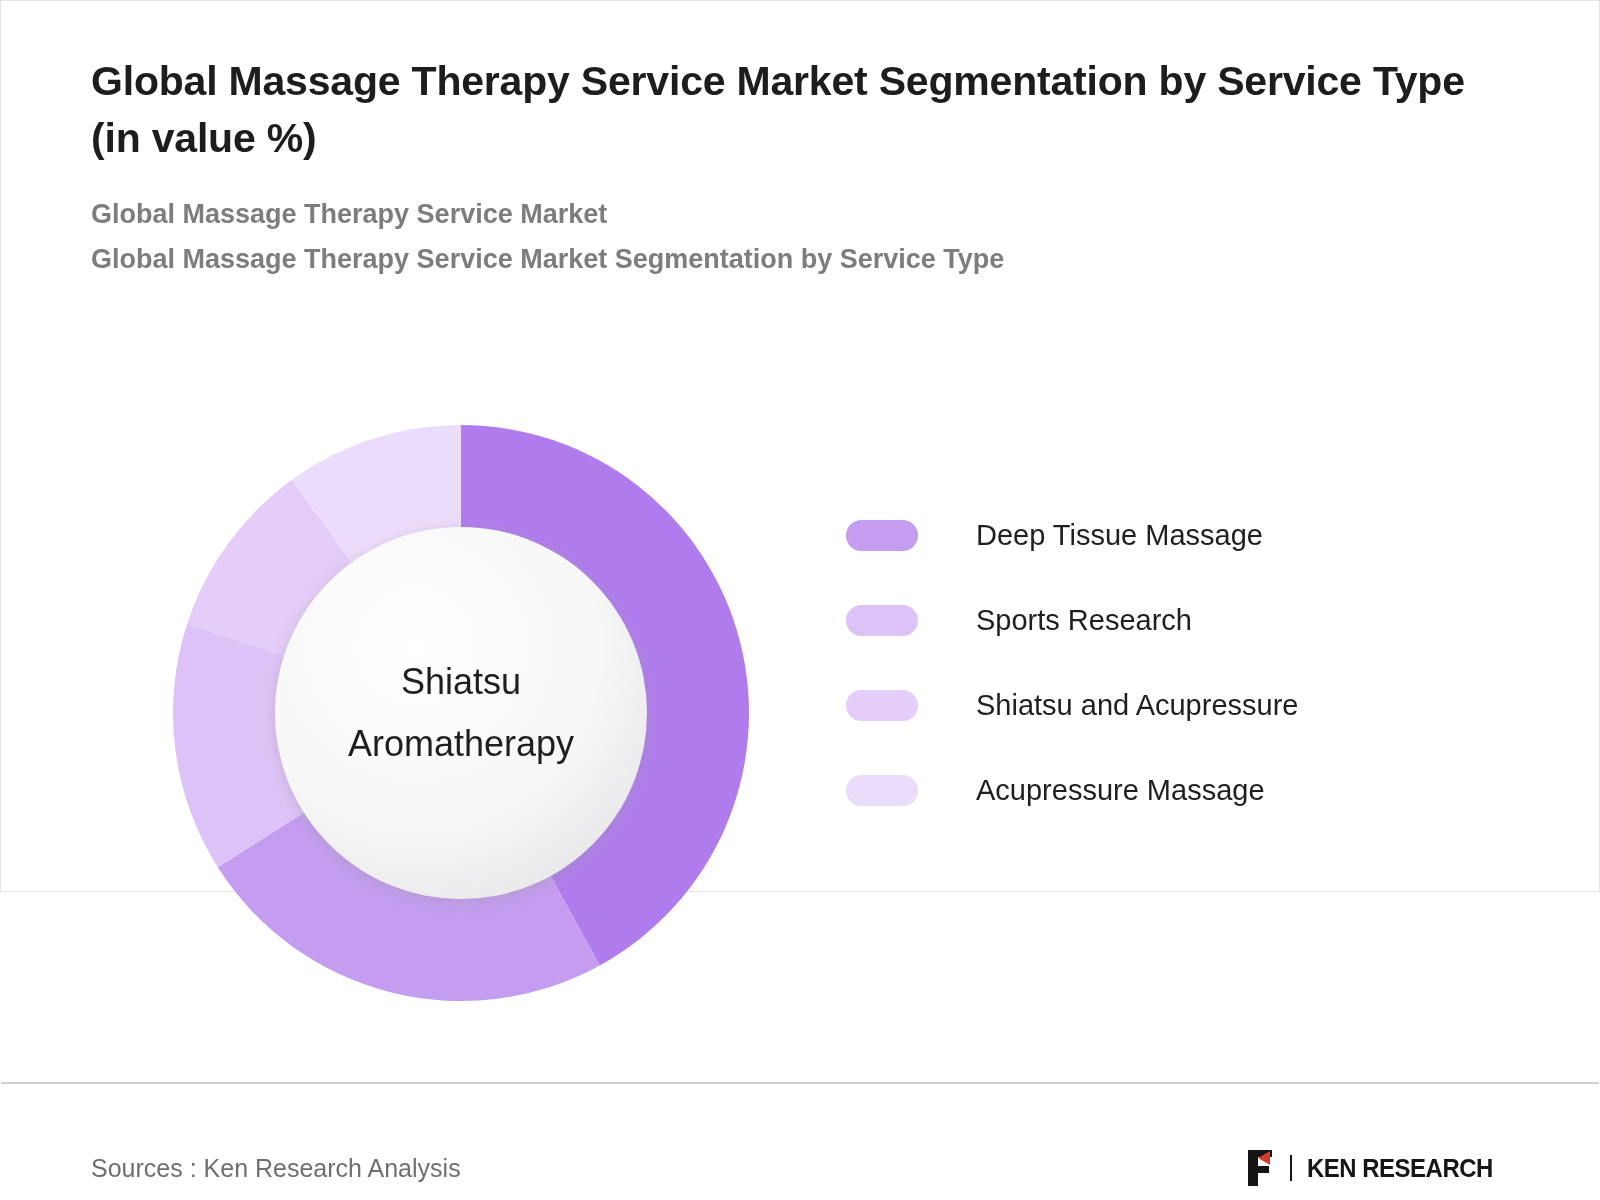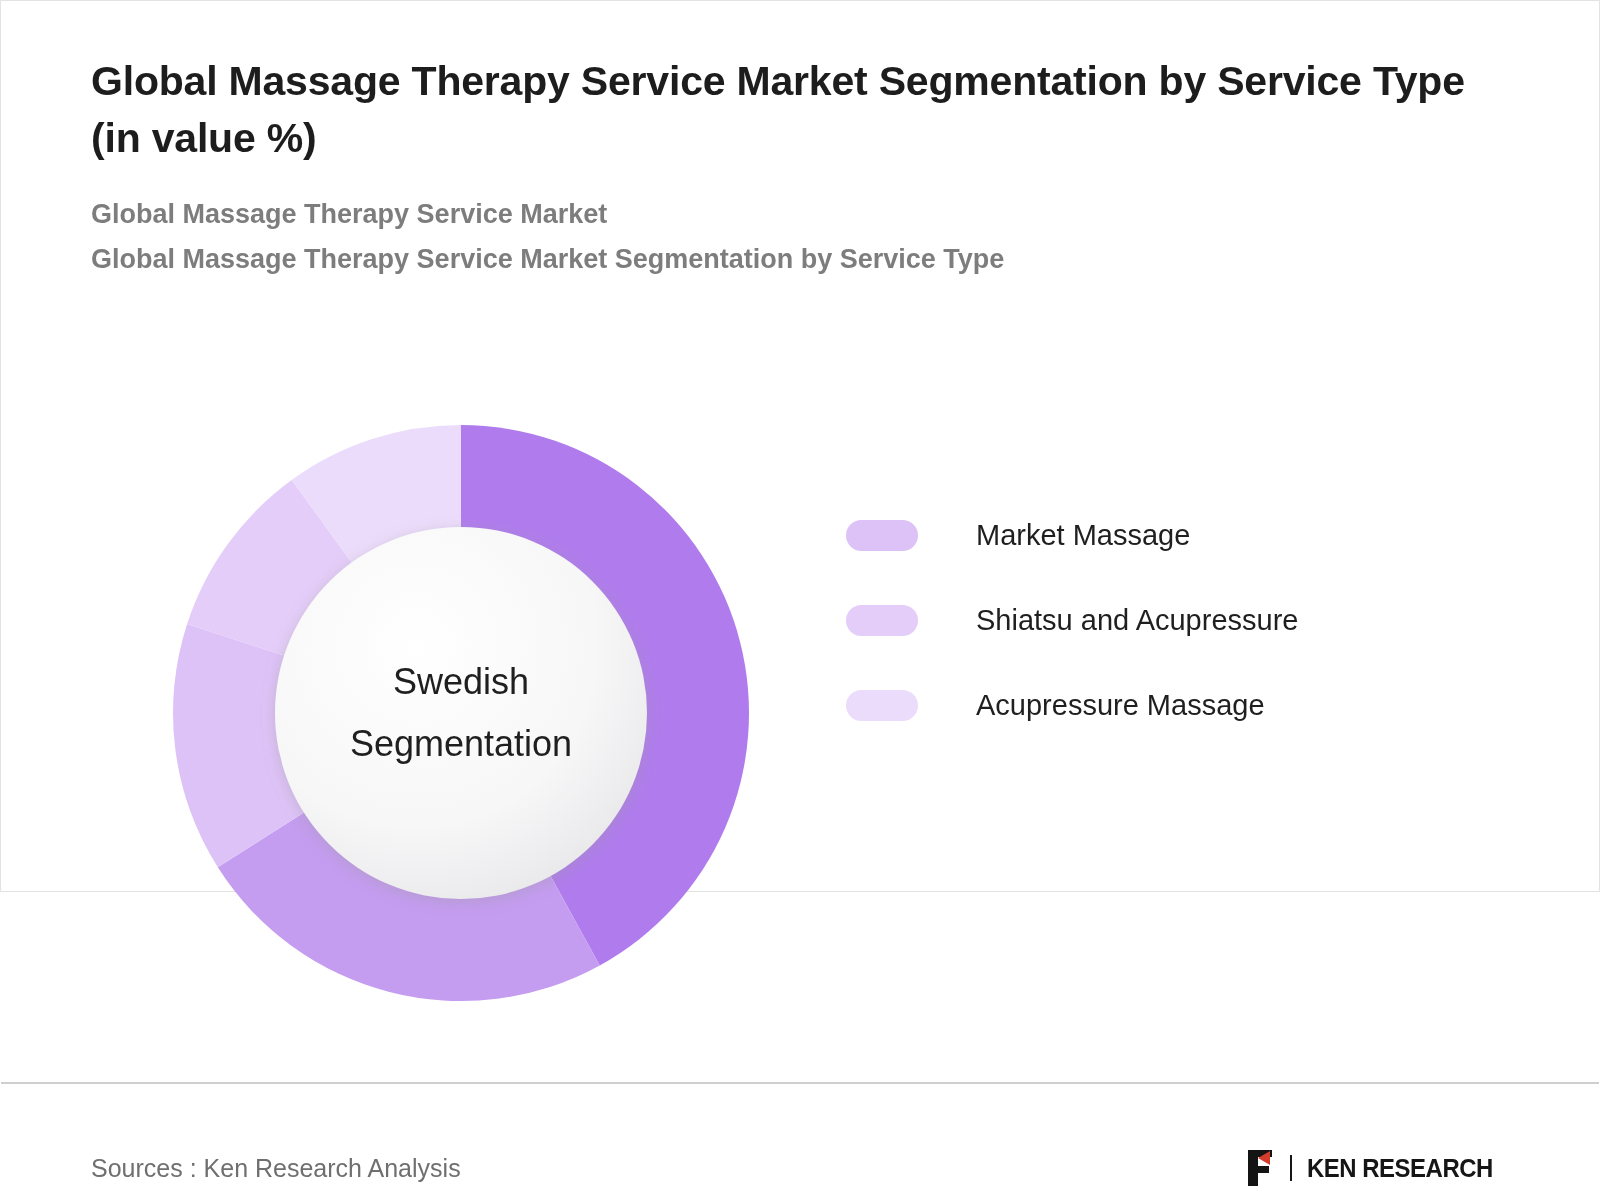--- a/index.html
+++ b/index.html
@@ -189,29 +189,33 @@
         <g id="donut-slices">
             <path d="M 290 290 L 290.00 2.00 A 288 288 0 0 1 428.75 542.38 Z" fill="#b07ced"></path>
             <path d="M 290 290 L 428.75 542.38 A 288 288 0 0 1 46.83 444.32 Z" fill="#c49cf0"></path>
             <path d="M 290 290 L 46.83 444.32 A 288 288 0 0 1 16.10 201.00 Z" fill="#ddc2f7"></path>
             <path d="M 290 290 L 16.10 201.00 A 288 288 0 0 1 120.72 57.00 Z" fill="#e4cdf9"></path>
             <path d="M 290 290 L 120.72 57.00 A 288 288 0 0 1 290.00 2.00 Z" fill="#ecdcfb"></path>
           </g>
         <circle cx="290" cy="290" r="186" fill="url(#holeGrad)" filter="url(#holeShadow)"></circle>
       </svg>
       <div class="center-label">
-        <span>Swedish</span>
-        <span>Segmentation</span>
+        <span>Shiatsu</span>
+        <span>Aromatherapy</span>
       </div>
     </div>
 
     <div class="legend" id="legend">
         <div class="legend-item">
+          <span class="legend-swatch" style="background: rgb(196, 156, 240);"></span>
+          <span class="legend-label">Deep Tissue Massage</span>
+        </div>
+        <div class="legend-item">
           <span class="legend-swatch" style="background: rgb(221, 194, 247);"></span>
-          <span class="legend-label">Market Massage</span>
+          <span class="legend-label">Sports Research</span>
         </div>
         <div class="legend-item">
           <span class="legend-swatch" style="background: rgb(228, 205, 249);"></span>
           <span class="legend-label">Shiatsu and Acupressure</span>
         </div>
         <div class="legend-item">
           <span class="legend-swatch" style="background: rgb(236, 220, 251);"></span>
           <span class="legend-label">Acupressure Massage</span>
         </div>
       </div>

